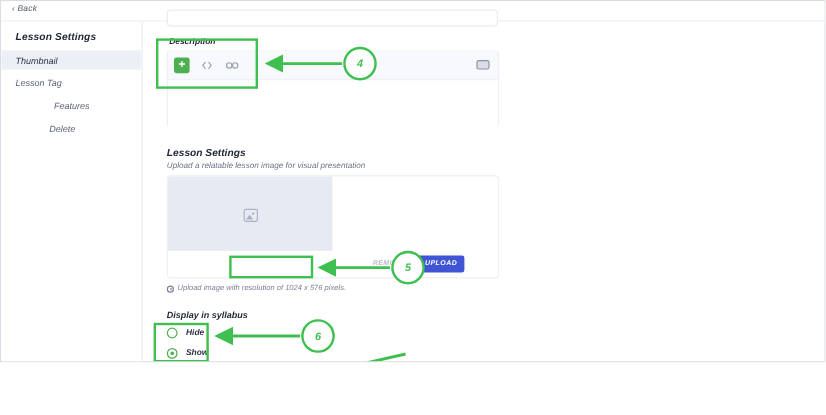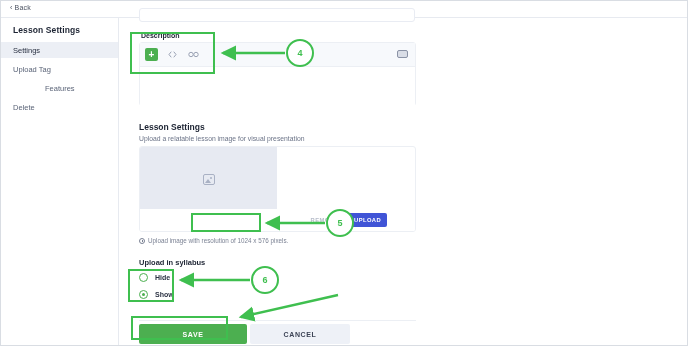--- a/index.html
+++ b/index.html
@@ -4,25 +4,26 @@
 <style>
   html, body {
     margin: 0;
     padding: 0;
     background: #ffffff;
     font-family: "Liberation Sans", sans-serif;
   }
   #screen {
     position: relative;
     width: 688px;
-    height: 346px;
+    height: 302px;
     overflow: hidden;
     background: #ffffff;
     box-sizing: border-box;
     border: 1px solid #d9dde3;
+    font-style: italic;
   }
 
   
   #topbar {
     position: absolute;
     left: 0; top: 0;
     width: 688px; height: 17px;
     background: #ffffff;
     border-bottom: 1px solid #e7eaf0;
     box-sizing: border-box;
@@ -399,29 +400,29 @@
     <div id="back-link">
       <span class="chev">‹</span>
       <span>Back</span>
     </div>
   </div>
 
   <div id="sidebar">
     <div id="sidebar-title">Lesson Settings</div>
 
     <div class="nav-item active" style="top:24px;">
-      <span class="lbl">Settings</span>
+      <span class="lbl">Thumbnail</span>
     </div>
     <div class="nav-item" style="top:43px;">
-      <span class="lbl">Upload Tag</span>
+      <span class="lbl">Lesson Tag</span>
     </div>
     <div class="nav-item" style="top:62px;margin-left:32px;">
       <span class="lbl">Features</span>
     </div>
-    <div class="nav-item" style="top:81px;">
+    <div class="nav-item" style="top:81px;padding-left:28px;">
       <span class="lbl">Delete</span>
     </div>
   </div>
 
   <div id="content">
     <div id="form-card">
 
       <div id="top-field-stub"></div>
 
       <div id="desc-label">Description</div>
@@ -457,21 +458,21 @@
           <div id="btn-remove">REMOVE</div>
           <div id="btn-upload">UPLOAD</div>
         </div>
       </div>
 
       <div id="thumb-note">
         <span class="info-dot"></span>
         <span>Upload image with resolution of 1024 x 576 pixels.</span>
       </div>
 
-      <div id="syllabus-label">Upload in syllabus</div>
+      <div id="syllabus-label">Display in syllabus</div>
 
       <div class="radio-row" style="top:255px;">
         <span class="radio"></span>
         <span class="rlabel">Hide</span>
       </div>
       <div class="radio-row" style="top:272px;">
         <span class="radio checked"></span>
         <span class="rlabel">Show</span>
       </div>
 

